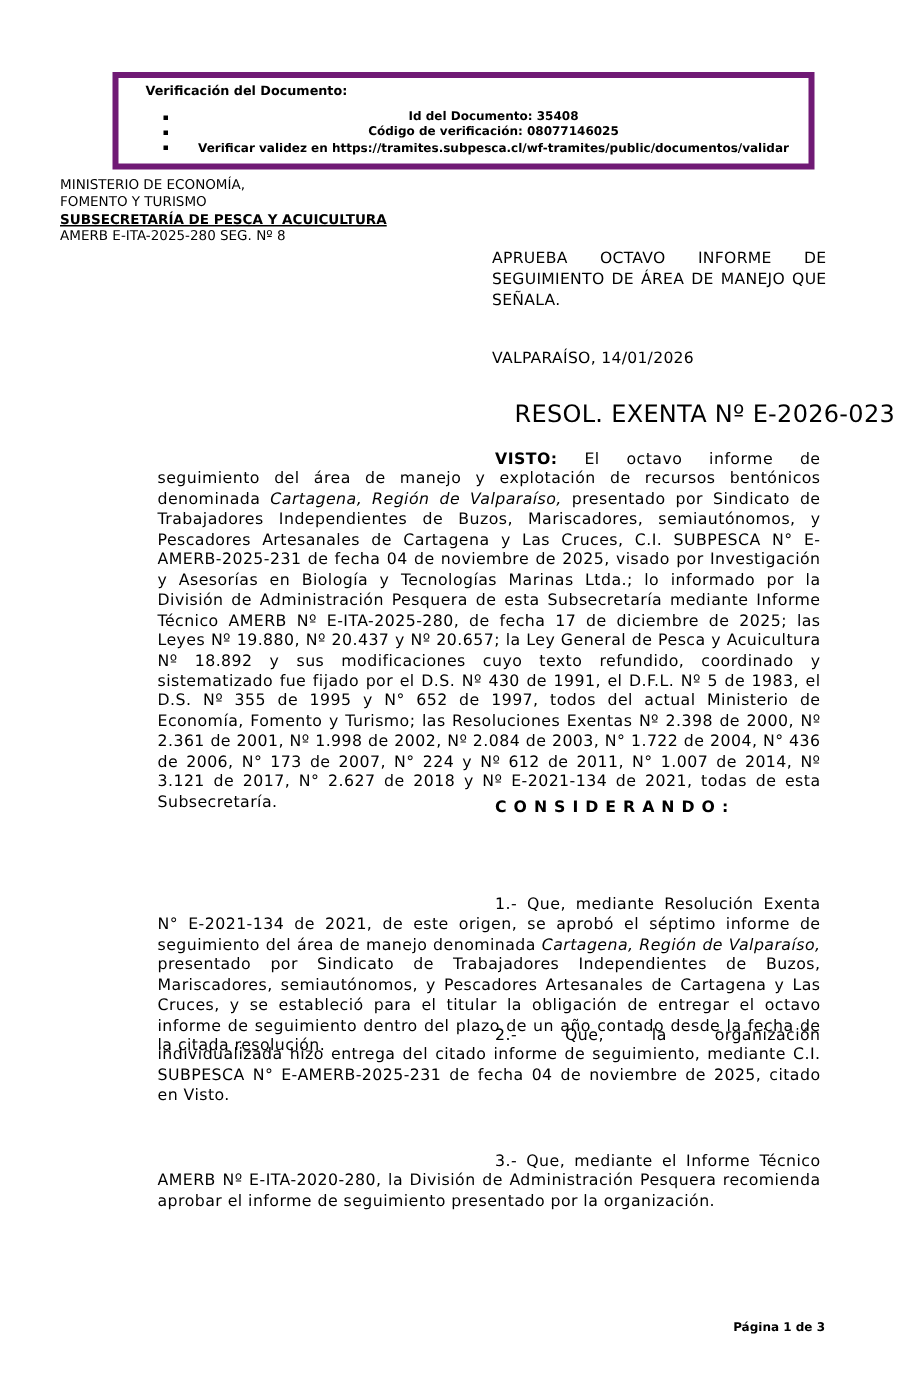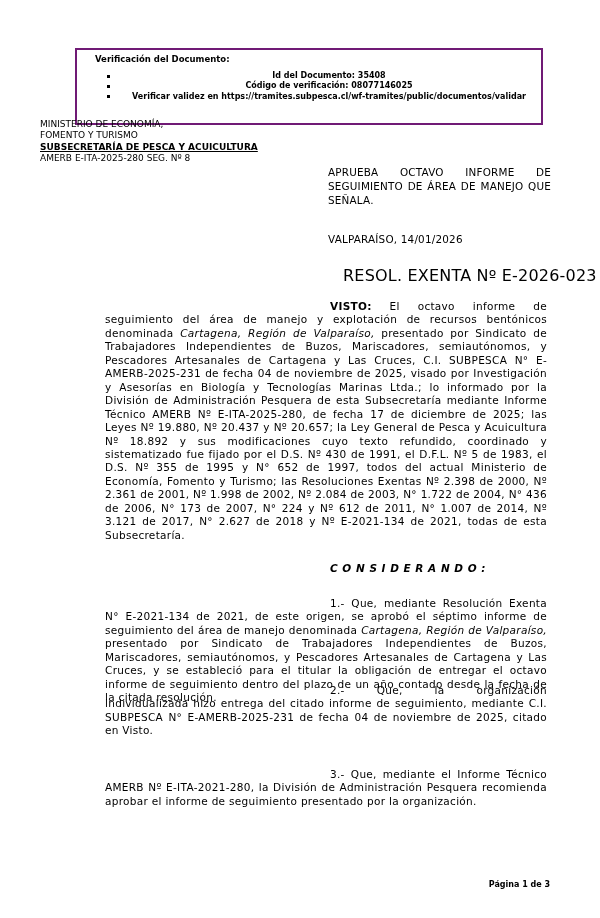--- a/index.html
+++ b/index.html
@@ -10,22 +10,22 @@
     background: #ffffff;
     color: #000000;
     font-family: "DejaVu Sans", sans-serif;
     overflow: hidden;
   }
 
   
   .verify-box {
     position: absolute;
     left: 75px; top: 48px;
-    width: 468px; height: 77px;
-    border: 2px solid #701a75;
+    width: 468px; height: 65px;
+    border: 4px solid #701a75;
     box-sizing: border-box;
   }
   .vb-title {
     margin: 4px 0 0 18px;
     font-size: 8.5px;
     font-weight: bold;
   }
   .vb-list {
     margin: 7px 0 0 28px;
     padding: 0;
@@ -95,26 +95,25 @@
   }
   .visto { top: 300px; }
   .p1 { top: 597px; }
   .p2 { top: 684px; }
   .p3 { top: 768px; }
   .b  { font-weight: bold; }
   .bi { font-weight: normal; font-style: italic; }
 
   .cons-heading {
     position: absolute;
-    left: 330px; top: 562px;
+    left: 330px; top: 532px;
     font-size: 10.5px;
     font-weight: bold;
     letter-spacing: 0.5px;
     white-space: nowrap;
-    font-style: italic;
   }
 
   .footer {
     position: absolute;
     right: 50px; top: 880px;
     font-size: 8px;
     font-weight: bold;
   }
 </style>
 </head>
@@ -145,17 +144,17 @@
   <div class="resol">RESOL. EXENTA Nº E-2026-023</div>
 
   <p class="body-par visto"><span class="b">VISTO:</span><span> El octavo informe de seguimiento del área de manejo y explotación de recursos bentónicos denominada </span><span class="bi">Cartagena, Región de Valparaíso,</span><span> presentado por Sindicato de Trabajadores Independientes de Buzos, Mariscadores, semiautónomos, y Pescadores Artesanales de Cartagena y Las Cruces, C.I. SUBPESCA N° E-AMERB-2025-231 de fecha 04 de noviembre de 2025, visado por Investigación y Asesorías en Biología y Tecnologías Marinas Ltda.; lo informado por la División de Administración Pesquera de esta Subsecretaría mediante Informe Técnico AMERB Nº E-ITA-2025-280, de fecha 17 de diciembre de 2025; las Leyes Nº 19.880, Nº 20.437 y Nº 20.657; la Ley General de Pesca y Acuicultura Nº 18.892 y sus modificaciones cuyo texto refundido, coordinado y sistematizado fue fijado por el D.S. Nº 430 de 1991, el D.F.L. Nº 5 de 1983, el D.S. Nº 355 de 1995 y N° 652 de 1997, todos del actual Ministerio de Economía, Fomento y Turismo; las Resoluciones Exentas Nº 2.398 de 2000, Nº 2.361 de 2001, Nº 1.998 de 2002, Nº 2.084 de 2003, N° 1.722 de 2004, N° 436 de 2006, N° 173 de 2007, N° 224 y Nº 612 de 2011, N° 1.007 de 2014, Nº 3.121 de 2017, N° 2.627 de 2018 y Nº E-2021-134 de 2021, todas de esta Subsecretaría.</span></p>
 
   <div class="cons-heading">C O N S I D E R A N D O :</div>
 
   <p class="body-par p1"><span>1.- Que, mediante Resolución Exenta N° E-2021-134 de 2021, de este origen, se aprobó el séptimo informe de seguimiento del área de manejo denominada </span><span class="bi">Cartagena, Región de Valparaíso,</span><span> presentado por Sindicato de Trabajadores Independientes de Buzos, Mariscadores, semiautónomos, y Pescadores Artesanales de Cartagena y Las Cruces, y se estableció para el titular la obligación de entregar el octavo informe de seguimiento dentro del plazo de un año contado desde la fecha de la citada resolución.</span></p>
 
   <p class="body-par p2">2.- Que, la organización individualizada hizo entrega del citado informe de seguimiento, mediante C.I. SUBPESCA N° E-AMERB-2025-231 de fecha 04 de noviembre de 2025, citado en Visto.</p>
 
-  <p class="body-par p3">3.- Que, mediante el Informe Técnico AMERB Nº E-ITA-2021-280, la División de Administración Pesquera recomienda aprobar el informe de seguimiento presentado por la organización.</p>
+  <p class="body-par p3">3.- Que, mediante el Informe Técnico AMERB Nº E-ITA-2020-280, la División de Administración Pesquera recomienda aprobar el informe de seguimiento presentado por la organización.</p>
 
   <div class="footer">Página 1 de 3</div>
 
 </div>
 
 </body></html>

